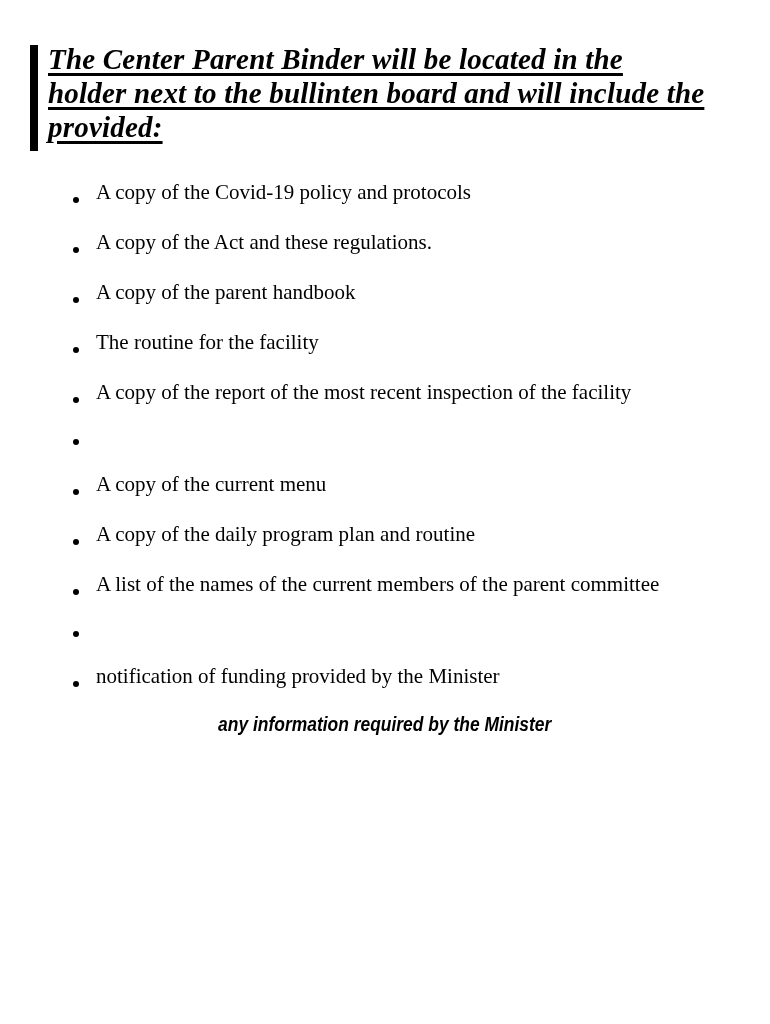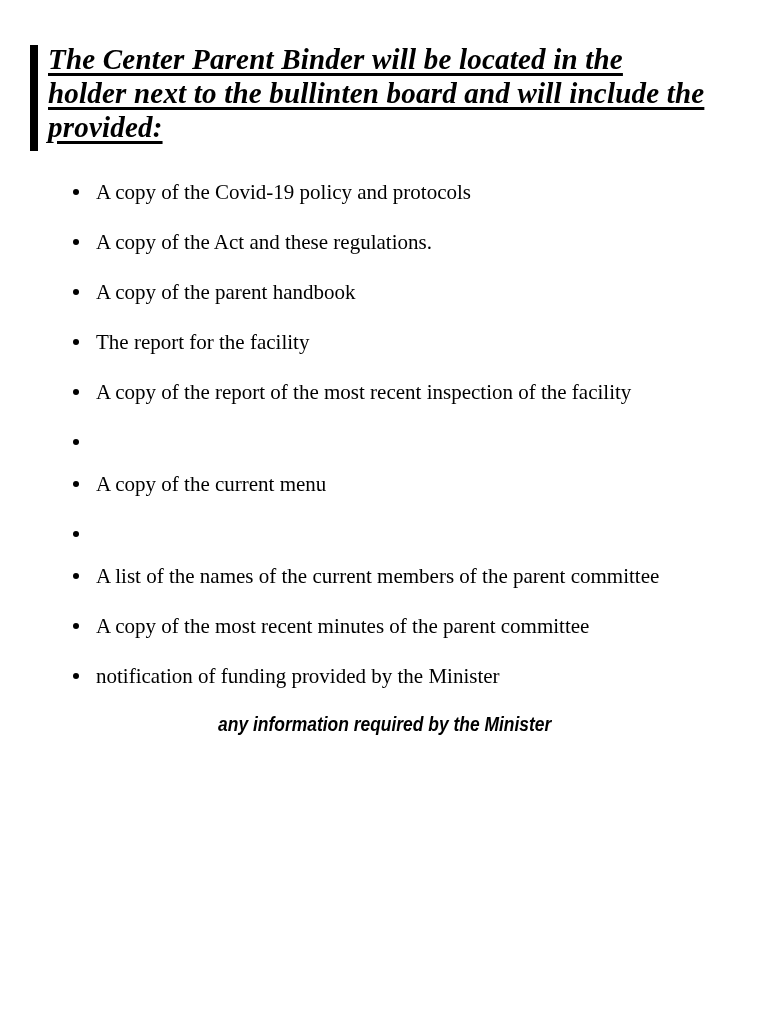--- a/index.html
+++ b/index.html
@@ -45,21 +45,21 @@
     text-decoration-thickness: 3px;
     text-underline-offset: 4px;
   }
   ul.bullet-list {
     list-style: none;
     margin: 38px 0 0 73px;
     padding: 0;
   }
   ul.bullet-list li {
     display: flex;
-    align-items: flex-start;
+    align-items: flex-end;
     margin: 0 0 29px 0;
     font-family: "Liberation Serif", serif;
     font-size: 21px;
     line-height: 21px;
   }
   ul.bullet-list li:last-child {
     margin-bottom: 4px;
   }
   .bullet-dot {
     flex: 0 0 auto;
@@ -108,43 +108,43 @@
     <li>
       <span class="bullet-dot"></span>
       <span class="bullet-text">A copy of the Act and these regulations.</span>
     </li>
     <li>
       <span class="bullet-dot"></span>
       <span class="bullet-text">A copy of the parent handbook</span>
     </li>
     <li>
       <span class="bullet-dot"></span>
-      <span class="bullet-text">The report for the facility</span>
+      <span class="bullet-text">The routine for the facility</span>
     </li>
     <li>
       <span class="bullet-dot"></span>
       <span class="bullet-text">A copy of the report of the most recent inspection of the facility</span>
     </li>
     <li>
       <span class="bullet-dot"></span>
     </li>
     <li>
       <span class="bullet-dot"></span>
       <span class="bullet-text">A copy of the current menu</span>
     </li>
     <li>
       <span class="bullet-dot"></span>
+      <span class="bullet-text">A copy of the daily program plan and routine</span>
     </li>
     <li>
       <span class="bullet-dot"></span>
       <span class="bullet-text">A list of the names of the current members of the parent committee</span>
     </li>
     <li>
       <span class="bullet-dot"></span>
-      <span class="bullet-text">A copy of the most recent minutes of the parent committee</span>
     </li>
     <li>
       <span class="bullet-dot"></span>
       <span class="bullet-text">notification of funding provided by the Minister</span>
     </li>
   </ul>
 
   <div class="footer-note">
     <span class="note-inner">any information required by the Minister</span>
   </div>

